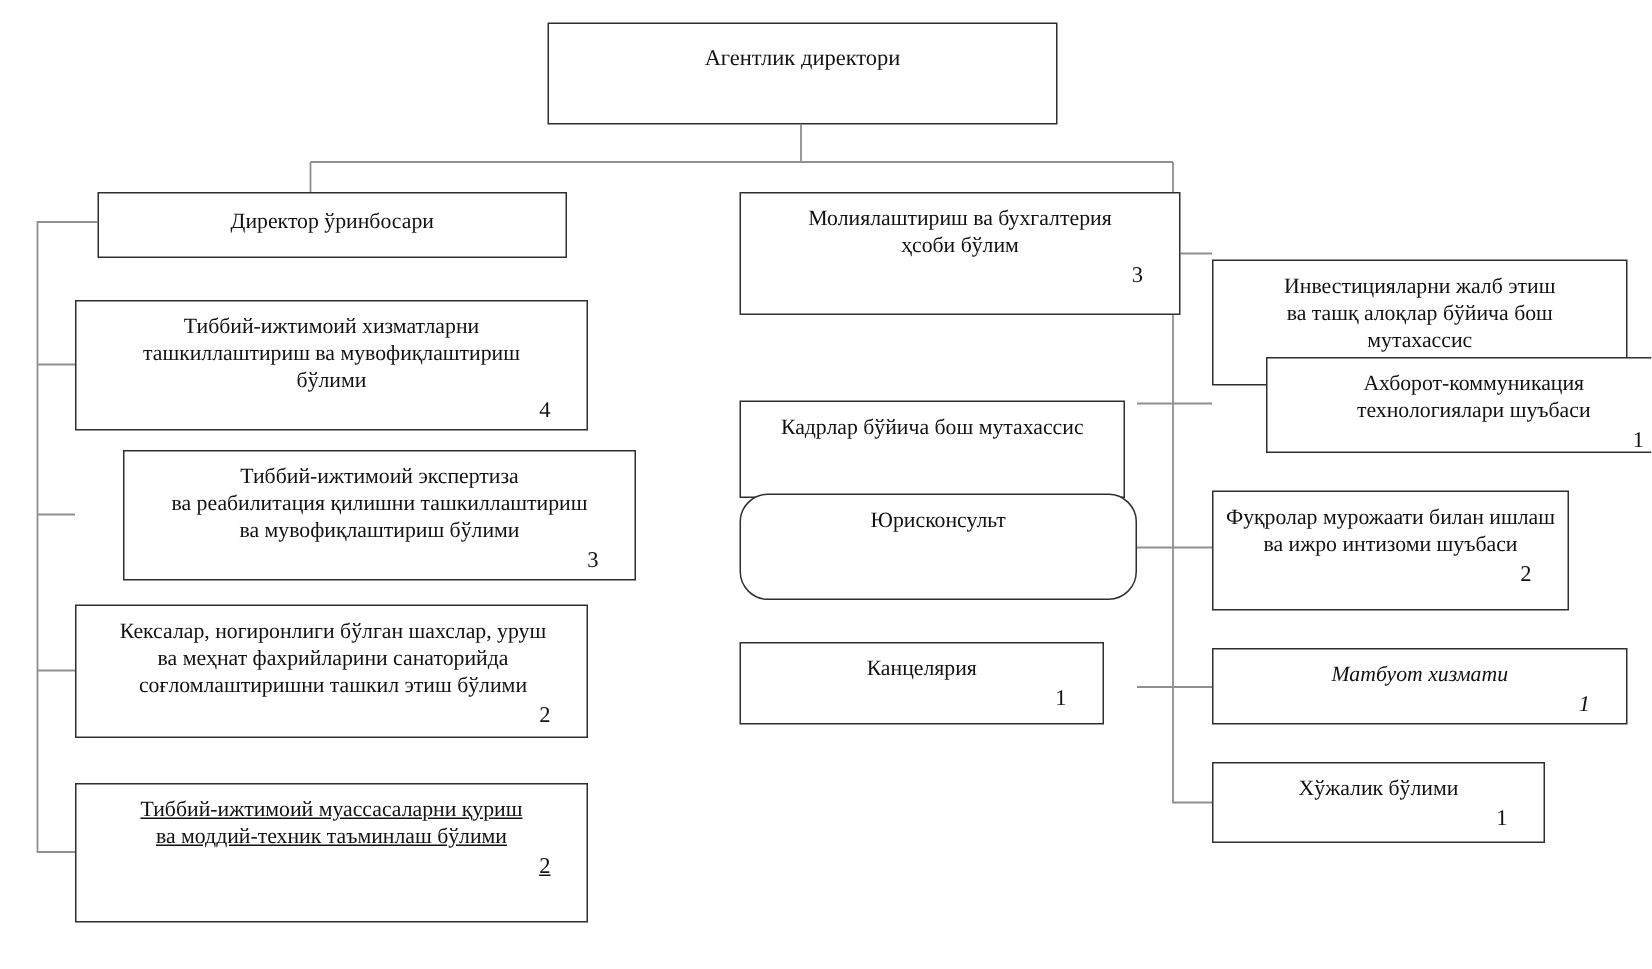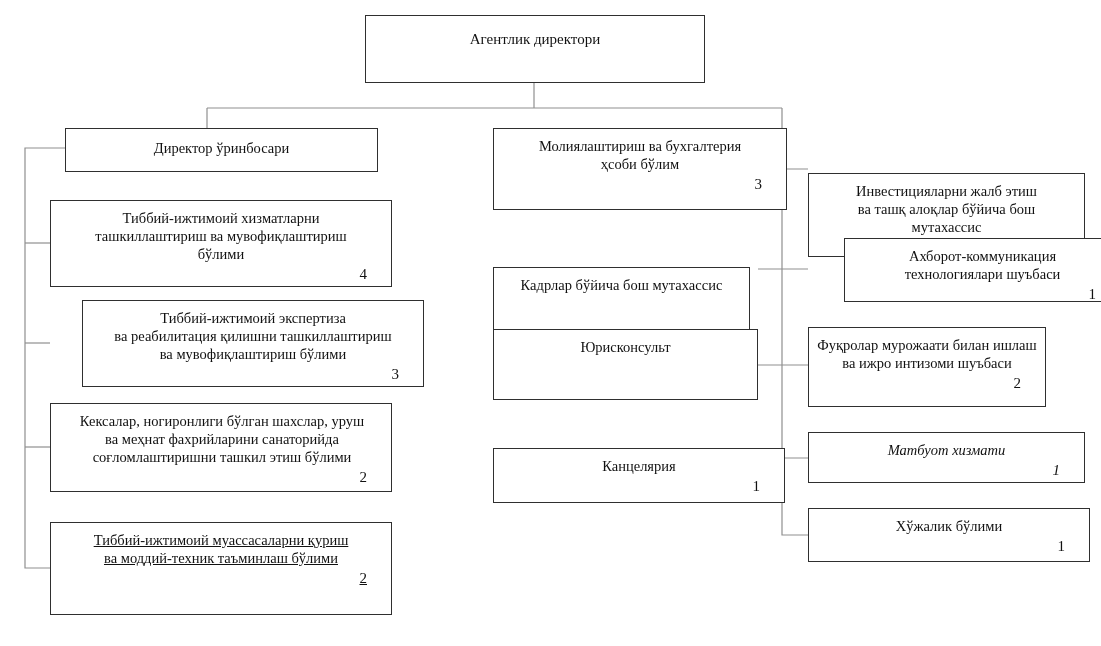--- a/index.html
+++ b/index.html
@@ -107,24 +107,24 @@
   </div>
 
   <div class="box" style="left:493px; top:128px; width:294px; height:82px;">
     <div class="box-label">Молиялаштириш ва бухгалтерия
 ҳсоби бўлим</div>
     <div class="box-count">3</div>
   </div>
   <div class="box" style="left:493px; top:231px; width:257px; height:65px;margin-top:36px;">
     <div class="box-label">Кадрлар бўйича бош мутахассис</div>
   </div>
-  <div class="box" style="left:493px; top:329px; width:265px; height:71px;">
+  <div class="box" style="left:493px; top:329px; width:265px; height:71px;border-radius:19px;">
     <div class="box-label">Юрисконсульт</div>
   </div>
-  <div class="box" style="left:493px; top:448px; width:292px; height:55px;">
+  <div class="box" style="left:493px; top:428px; width:243px; height:55px;">
     <div class="box-label">Канцелярия</div>
     <div class="box-count">1</div>
   </div>
 
   <div class="box" style="left:808px; top:126px; width:277px; height:84px;margin-top:47px;">
     <div class="box-label">Инвестицияларни жалб этиш
 ва ташқ алоқлар бўйича бош
 мутахассис</div>
   </div>
   <div class="box" style="left:808px; top:238px; width:277px; height:64px;margin-left:36px;">
@@ -134,18 +134,18 @@
   </div>
   <div class="box" style="left:808px; top:327px; width:238px; height:80px;">
     <div class="box-label">Фуқролар мурожаати билан ишлаш
 ва ижро интизоми шуъбаси</div>
     <div class="box-count">2</div>
   </div>
   <div class="box" style="left:808px; top:432px; width:277px; height:51px;font-style:italic;">
     <div class="box-label">Матбуот хизмати</div>
     <div class="box-count">1</div>
   </div>
-  <div class="box" style="left:808px; top:508px; width:282px; height:54px;">
+  <div class="box" style="left:808px; top:508px; width:222px; height:54px;">
     <div class="box-label">Хўжалик бўлими</div>
     <div class="box-count">1</div>
   </div>
 
 </div>
 
 </body></html>

